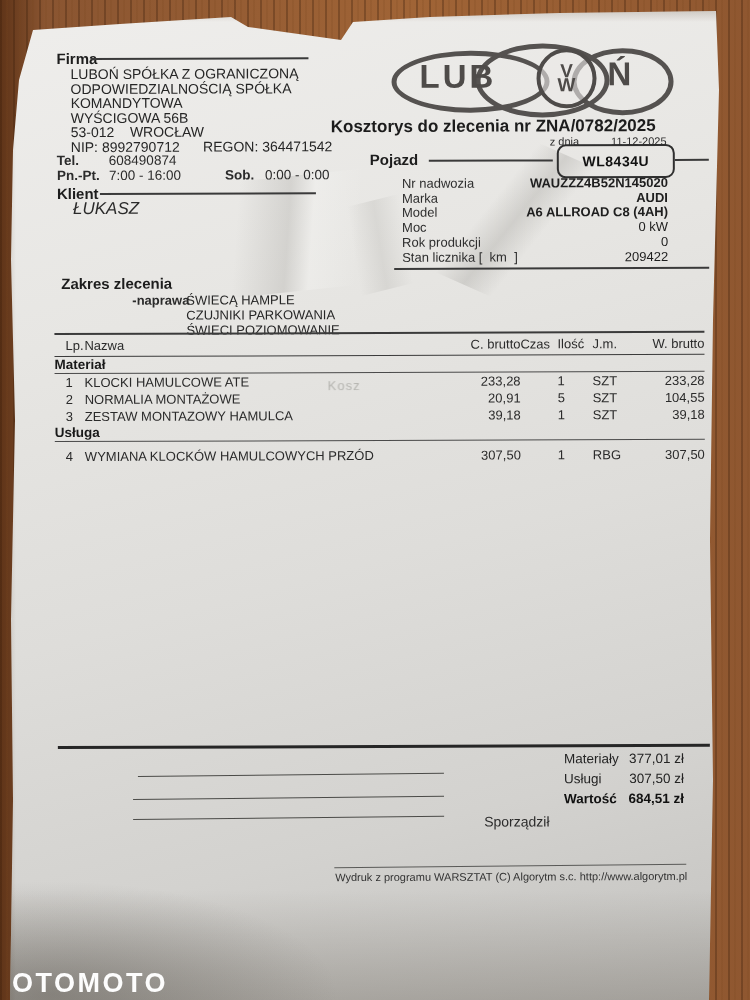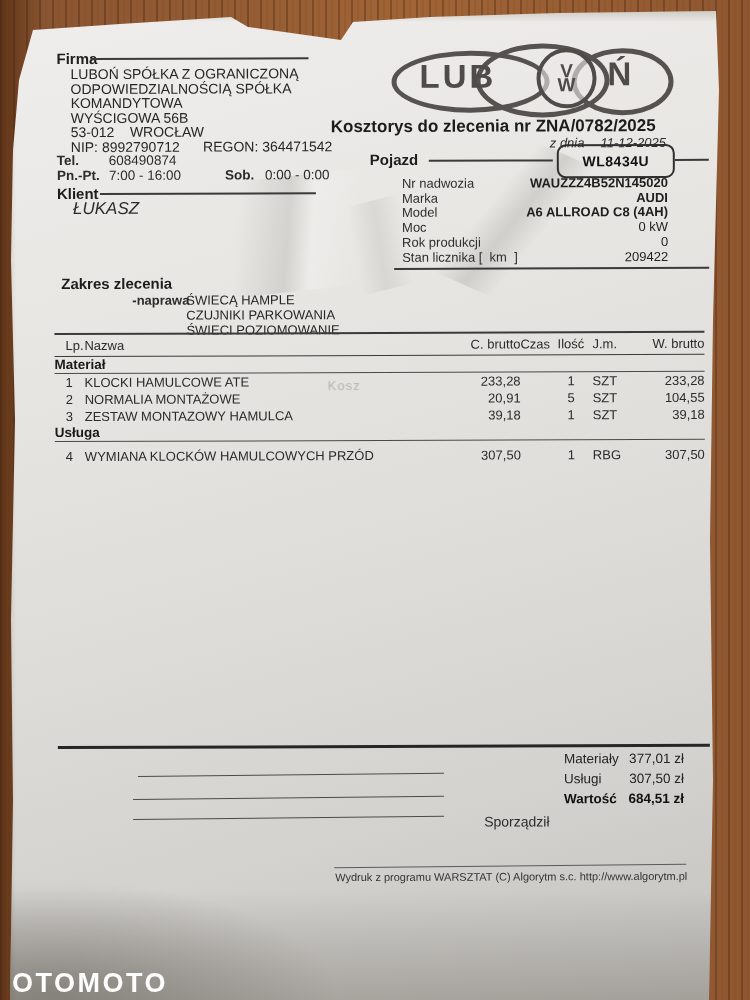--- a/index.html
+++ b/index.html
@@ -50,21 +50,21 @@
   .r1{left:0;top:7px;width:148px;height:52px;}
   .r2{left:84px;top:0;width:124px;height:64px;}
   .r3{left:180px;top:5px;width:92px;height:57px;}
   .logo-text{position:absolute;left:28px;top:14px;font-weight:bold;font-size:33px;letter-spacing:3px;color:#4e4b49;}
   .logo-n{position:absolute;left:216px;top:12px;font-weight:bold;font-size:33px;color:#4e4b49;}
   .vw{position:absolute;left:145px;top:5px;width:52px;height:52px;border:4px solid #4e4b49;border-radius:50%;
       display:flex;flex-direction:column;align-items:center;justify-content:center;color:#4e4b49;font-weight:bold;background:rgba(235,234,231,.6);}
   .vw span{font-size:19px;line-height:14px;}
 
   .title{font-weight:bold;font-size:17px;color:#1c1c1c;}
-  .date-row{display:flex;gap:16px;font-size:13px;font-style:italic;}
+  .date-row{display:flex;gap:32px;font-size:11px;}
 
   
   .plate{position:absolute;left:558px;top:145px;width:114px;height:30px;border:2.5px solid #2f2f2f;border-radius:9px;
       display:flex;align-items:center;justify-content:center;font-weight:bold;font-size:14px;letter-spacing:.5px;color:#111;}
 
   
   #vehicle-rows{position:absolute;left:403px;top:177px;width:266px;}
   .vrow{display:flex;justify-content:space-between;font-size:13px;line-height:14.7px;}
   .vrow .vlabel{white-space:pre;color:#2e2e2e;}
   .vrow .vvalue{color:#1e1e1e;}
@@ -76,21 +76,21 @@
   
   #ztable{position:absolute;left:55px;top:332px;width:650px;font-size:13px;}
   .trule{height:1.5px;background:#3b3b3b;}
   .trule.thin{height:1px;background:#4a4a4a;}
   .trow{display:flex;align-items:baseline;height:17px;line-height:17px;}
   .trow.thead{height:21px;line-height:21px;}
   .col-lp{width:30px;padding-left:11px;box-sizing:border-box;}
   .col-nazwa{flex:1;}
   .col-c{width:91px;text-align:right;}
   .col-czas{width:37px;}
-  .col-il{width:27px;text-align:center;}
+  .col-il{width:27px;text-align:left;}
   .col-jm{width:50px;padding-left:8px;box-sizing:border-box;}
   .col-w{width:70px;text-align:right;}
   .tsection{font-weight:bold;font-size:13.5px;height:16px;line-height:16px;color:#191919;}
   .gap-row{height:6px;}
 
   
   #summary-rows{position:absolute;left:563px;top:750px;width:120px;}
   .srow{display:flex;justify-content:space-between;font-size:13.5px;line-height:20px;color:#242424;}
   .srow.b{font-weight:bold;color:#111;}
 

